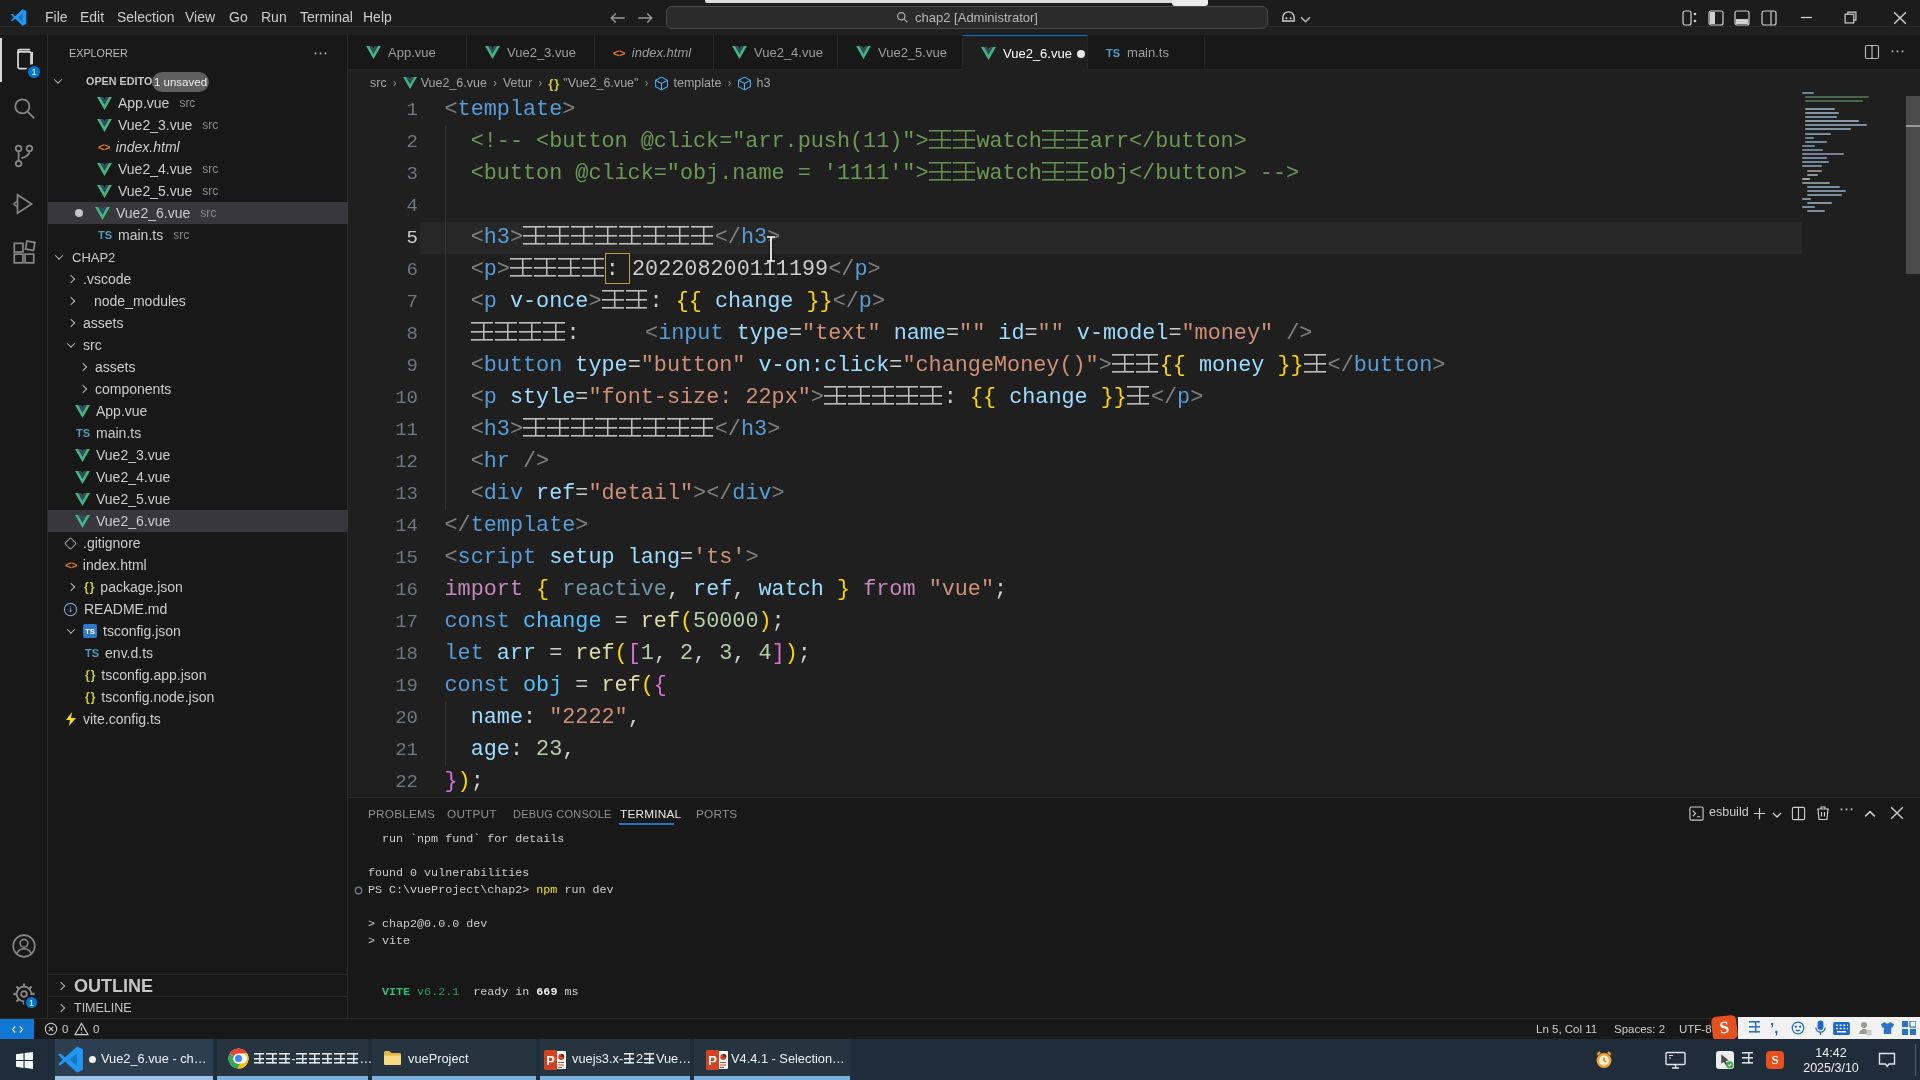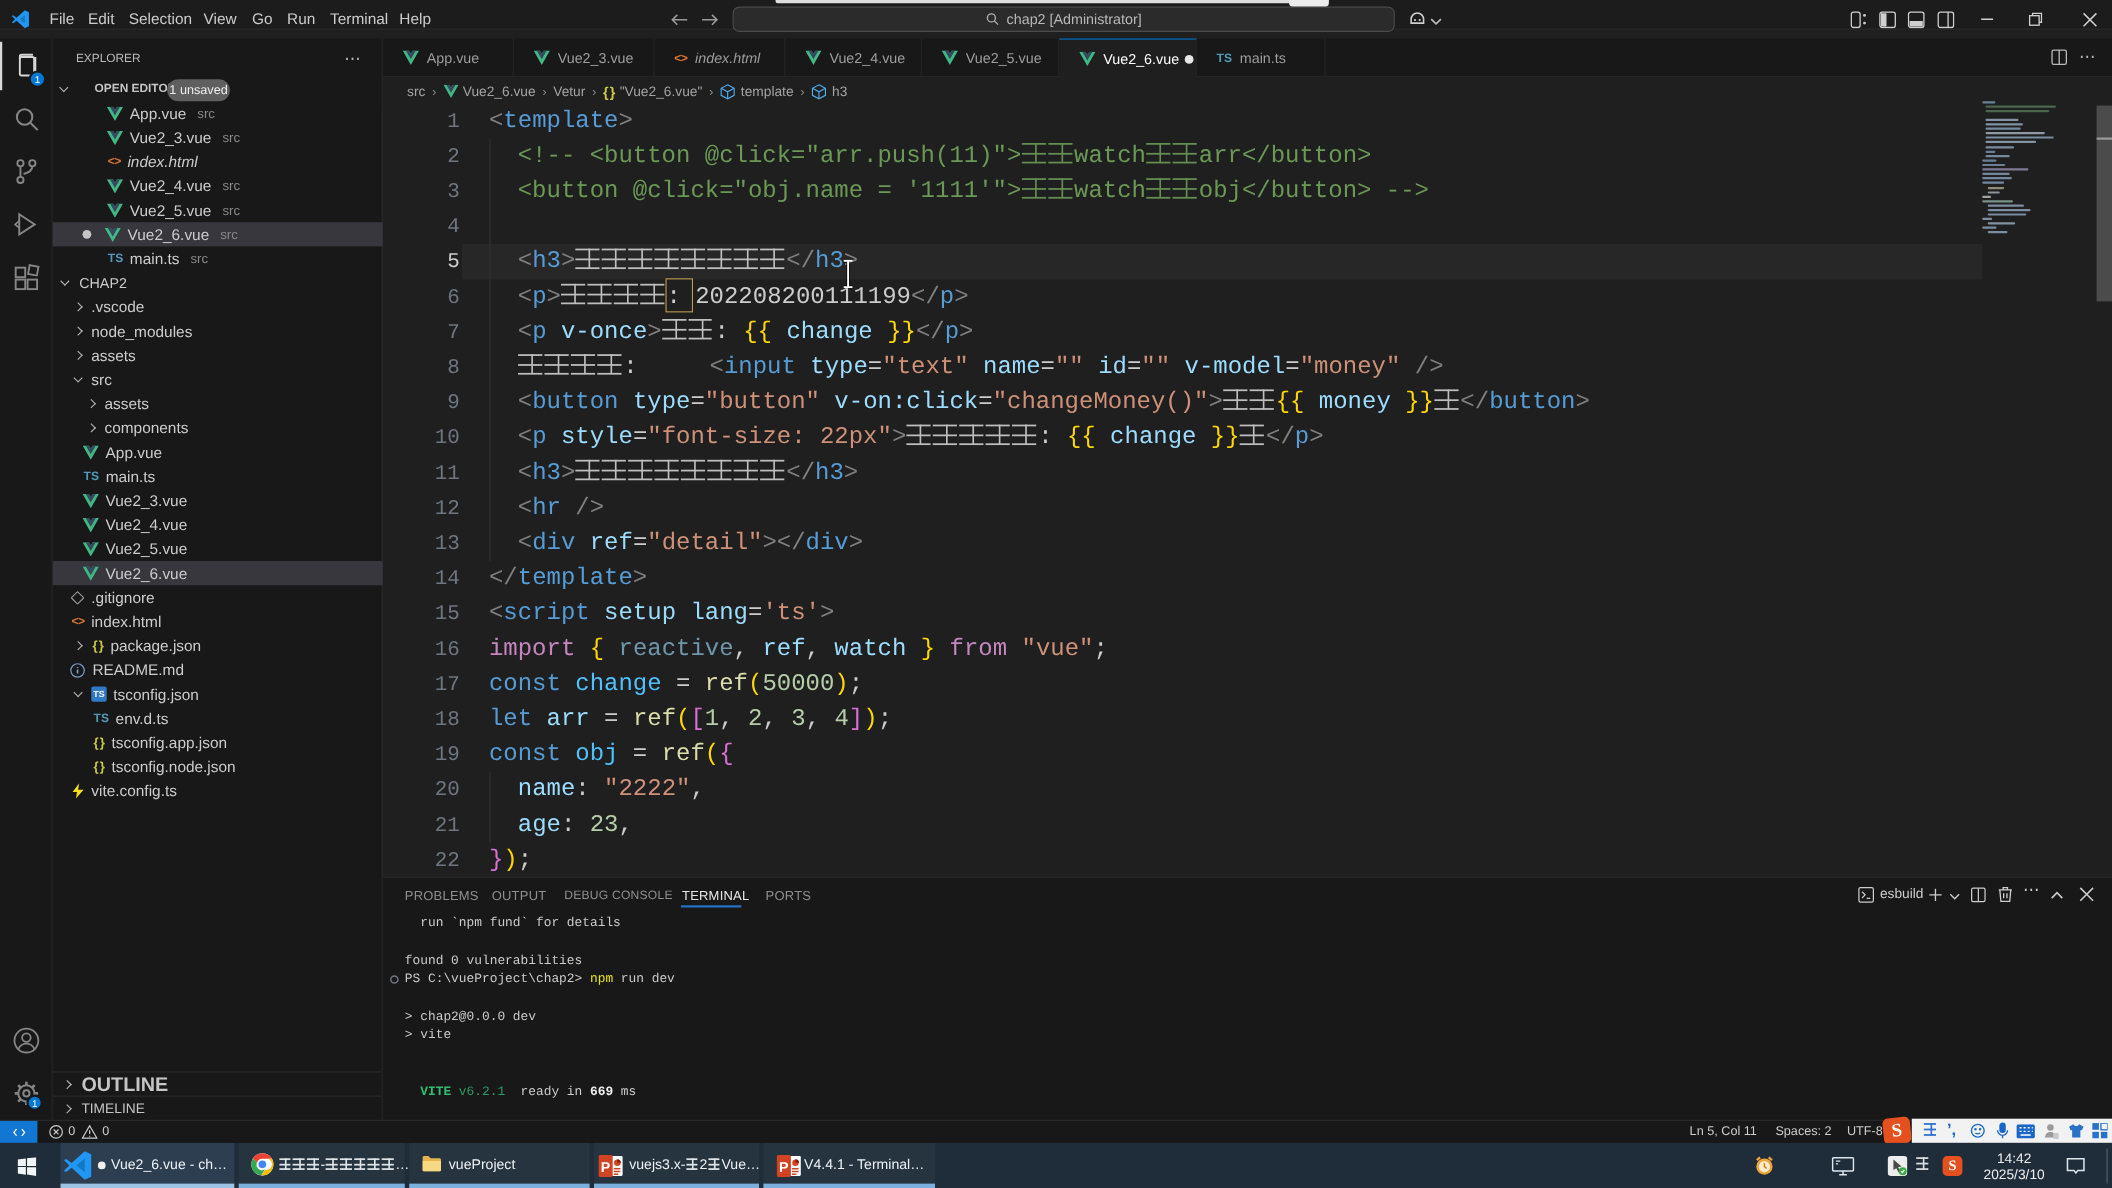--- a/index.html
+++ b/index.html
@@ -242,21 +242,21 @@
 <div class="row" style="top:246px;padding-left:8px;font-weight:normal;font-size:13px">
     <span class="cvd"></span>
     <span style="margin-left:10px;color:#cccccc">CHAP2</span>
   </div>
 <div class="row" style="top:268px;padding-left:20px">
     <span class="cvr"></span>
     <span class="lbl" style="margin-left:9px">.vscode</span>
   </div>
 <div class="row" style="top:290px;padding-left:20px">
     <span class="cvr"></span>
-    <span class="lbl" style="margin-left:9px">node_modules</span>
+    <span class="lbl" style="margin-left:20px">node_modules</span>
   </div>
 <div class="row" style="top:312px;padding-left:20px">
     <span class="cvr"></span>
     <span class="lbl" style="margin-left:9px">assets</span>
   </div>
 <div class="row" style="top:334px;padding-left:20px">
     <span class="cvd"></span>
     <span class="lbl" style="margin-left:9px">src</span>
   </div>
 <div class="row" style="top:356px;padding-left:32px">
@@ -672,21 +672,21 @@
   </svg>
 <span class="abs" style="left:572px;top:1051px;font-size:12.8px;color:#eef2f6">vuejs3.x-<i class="cu"></i>2<i class="cu"></i>Vue…</span>
 <svg class="abs" style="left:706px;top:1049px" width="23" height="22" viewBox="0 0 23 22">
     <rect x="12" y="2" width="10" height="18" rx="1" fill="#fff"></rect>
     <path d="M14 13.5h6M14 16h6M14 18.5h4" stroke="#d14424" stroke-width="1.2"></path>
     <circle cx="17.2" cy="8" r="3" fill="#d14424"></circle>
     <path d="M17.2 8V4.8A3.2 3.2 0 0 1 20.4 8z" fill="#7e2010"></path>
     <rect x="0" y="1" width="13" height="20" rx="1.5" fill="#d04423"></rect>
     <text x="6.5" y="16" font-size="13" font-weight="bold" fill="#fff" text-anchor="middle" font-family="Liberation Sans, sans-serif">P</text>
   </svg>
-<span class="abs" style="left:731px;top:1051px;font-size:12.8px;color:#eef2f6">V4.4.1 - Terminal…</span>
+<span class="abs" style="left:731px;top:1051px;font-size:12.8px;color:#eef2f6">V4.4.1 - Selection…</span>
 <svg class="abs" style="left:1595px;top:1051px" width="18" height="18" viewBox="0 0 17 17">
     <circle cx="8.5" cy="9" r="7" fill="#f1a33a"></circle>
     <circle cx="8.5" cy="9" r="4.8" fill="#fdeccd"></circle>
     <path d="M8.5 6.2v2.8l2 1.5" stroke="#d97f20" stroke-width="1.3" fill="none"></path>
     <path d="M2 3.5 4.8 1M15 3.5 12.2 1" stroke="#f1a33a" stroke-width="2"></path>
   </svg>
 <svg class="abs" style="left:1665px;top:1051px" width="21" height="18" viewBox="0 0 21 18" fill="none" stroke="#dde5ec" stroke-width="1.4">
     <rect x="1" y="1.5" width="19" height="12" rx="1"></rect>
     <path d="M7 17h7M10.5 13.5V17"></path>
     <path d="M4 4.5h4M4 7h2" stroke-width="1.1"></path>

